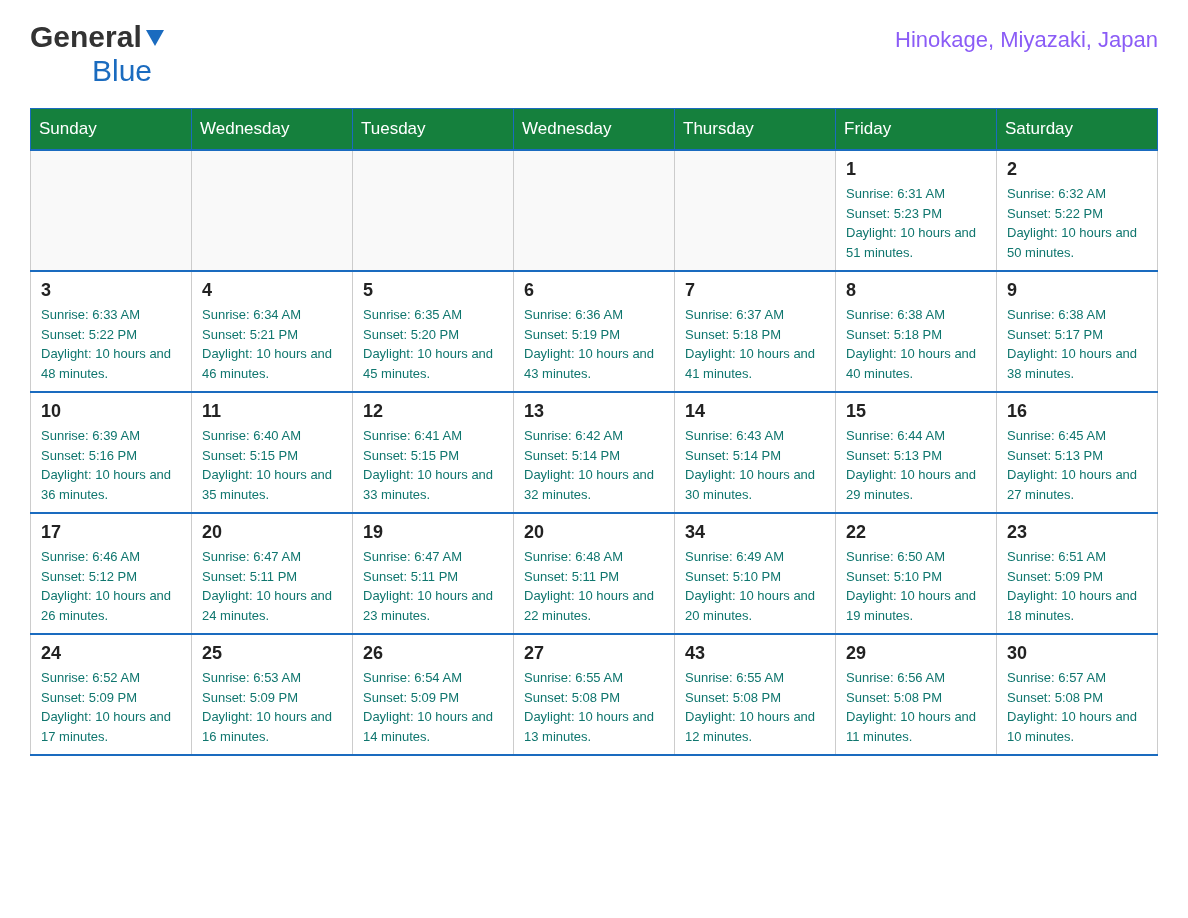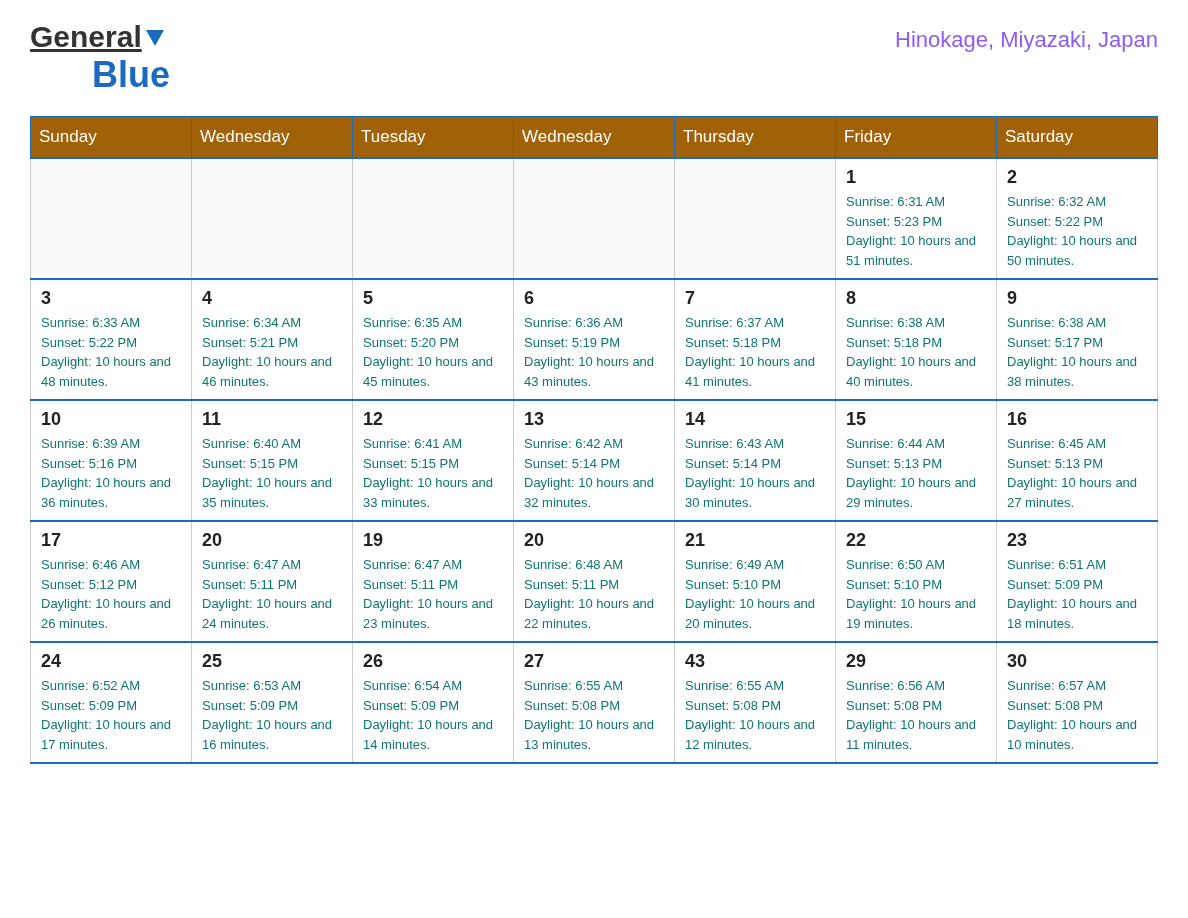--- a/index.html
+++ b/index.html
@@ -29,21 +29,21 @@
       font-size: 22px;
       color: #8b5cf6;
       margin-top: 7px;
     }
     .calendar {
       width: 100%;
       border-collapse: collapse;
       border: 1px solid #ccc;
     }
     .calendar th {
-      background-color: #a16207;
+      background-color: #15803d;
       color: #fff;
       padding: 10px 8px;
       font-size: 17px;
       font-weight: normal;
       text-align: left;
       border: 1px solid #1a6bbf;
     }
     .calendar td {
       vertical-align: top;
       padding: 8px 10px;
@@ -78,42 +78,41 @@
     .logo-wrapper {
       display: flex;
       flex-direction: column;
     }
     .logo-row1 {
       display: flex;
       align-items: center;
       font-size: 30px;
       font-weight: bold;
       color: #333;
-      text-decoration: underline;
     }
     .logo-row2 {
       display: flex;
       align-items: center;
       margin-left: 62px;
     }
   </style>
 </head>
 <body>
 
 <div class="header">
   <div class="logo-wrapper">
     <div class="logo-row1">
       <span>General</span>
 
       <svg width="22" height="22" viewBox="0 0 22 22" style="margin-left:2px; vertical-align:middle;">
         <polygon points="2,4 20,4 11,20" fill="#1a6bbf"></polygon>
       </svg>
     </div>
     <div class="logo-row2">
-      <span style="color:#1a6bbf; font-size:36px; font-weight:bold;">Blue</span>
+      <span style="color:#1a6bbf; font-size:30px; font-weight:normal;">Blue</span>
     </div>
   </div>
   <div class="title-area">
     <div class="location-title">Hinokage, Miyazaki, Japan</div>
   </div>
 </div>
 
 <table class="calendar">
   <thead>
     <tr>
@@ -213,21 +212,21 @@
         </td>
         <td>
           <span class="day-number">19</span>
           <div class="day-info">Sunrise: 6:47 AM<br>Sunset: 5:11 PM<br>Daylight: 10 hours and 23 minutes.</div>
         </td>
         <td>
           <span class="day-number">20</span>
           <div class="day-info">Sunrise: 6:48 AM<br>Sunset: 5:11 PM<br>Daylight: 10 hours and 22 minutes.</div>
         </td>
         <td>
-          <span class="day-number">21</span>
+          <span class="day-number">34</span>
           <div class="day-info">Sunrise: 6:49 AM<br>Sunset: 5:10 PM<br>Daylight: 10 hours and 20 minutes.</div>
         </td>
         <td>
           <span class="day-number">22</span>
           <div class="day-info">Sunrise: 6:50 AM<br>Sunset: 5:10 PM<br>Daylight: 10 hours and 19 minutes.</div>
         </td>
         <td>
           <span class="day-number">23</span>
           <div class="day-info">Sunrise: 6:51 AM<br>Sunset: 5:09 PM<br>Daylight: 10 hours and 18 minutes.</div>
         </td>

